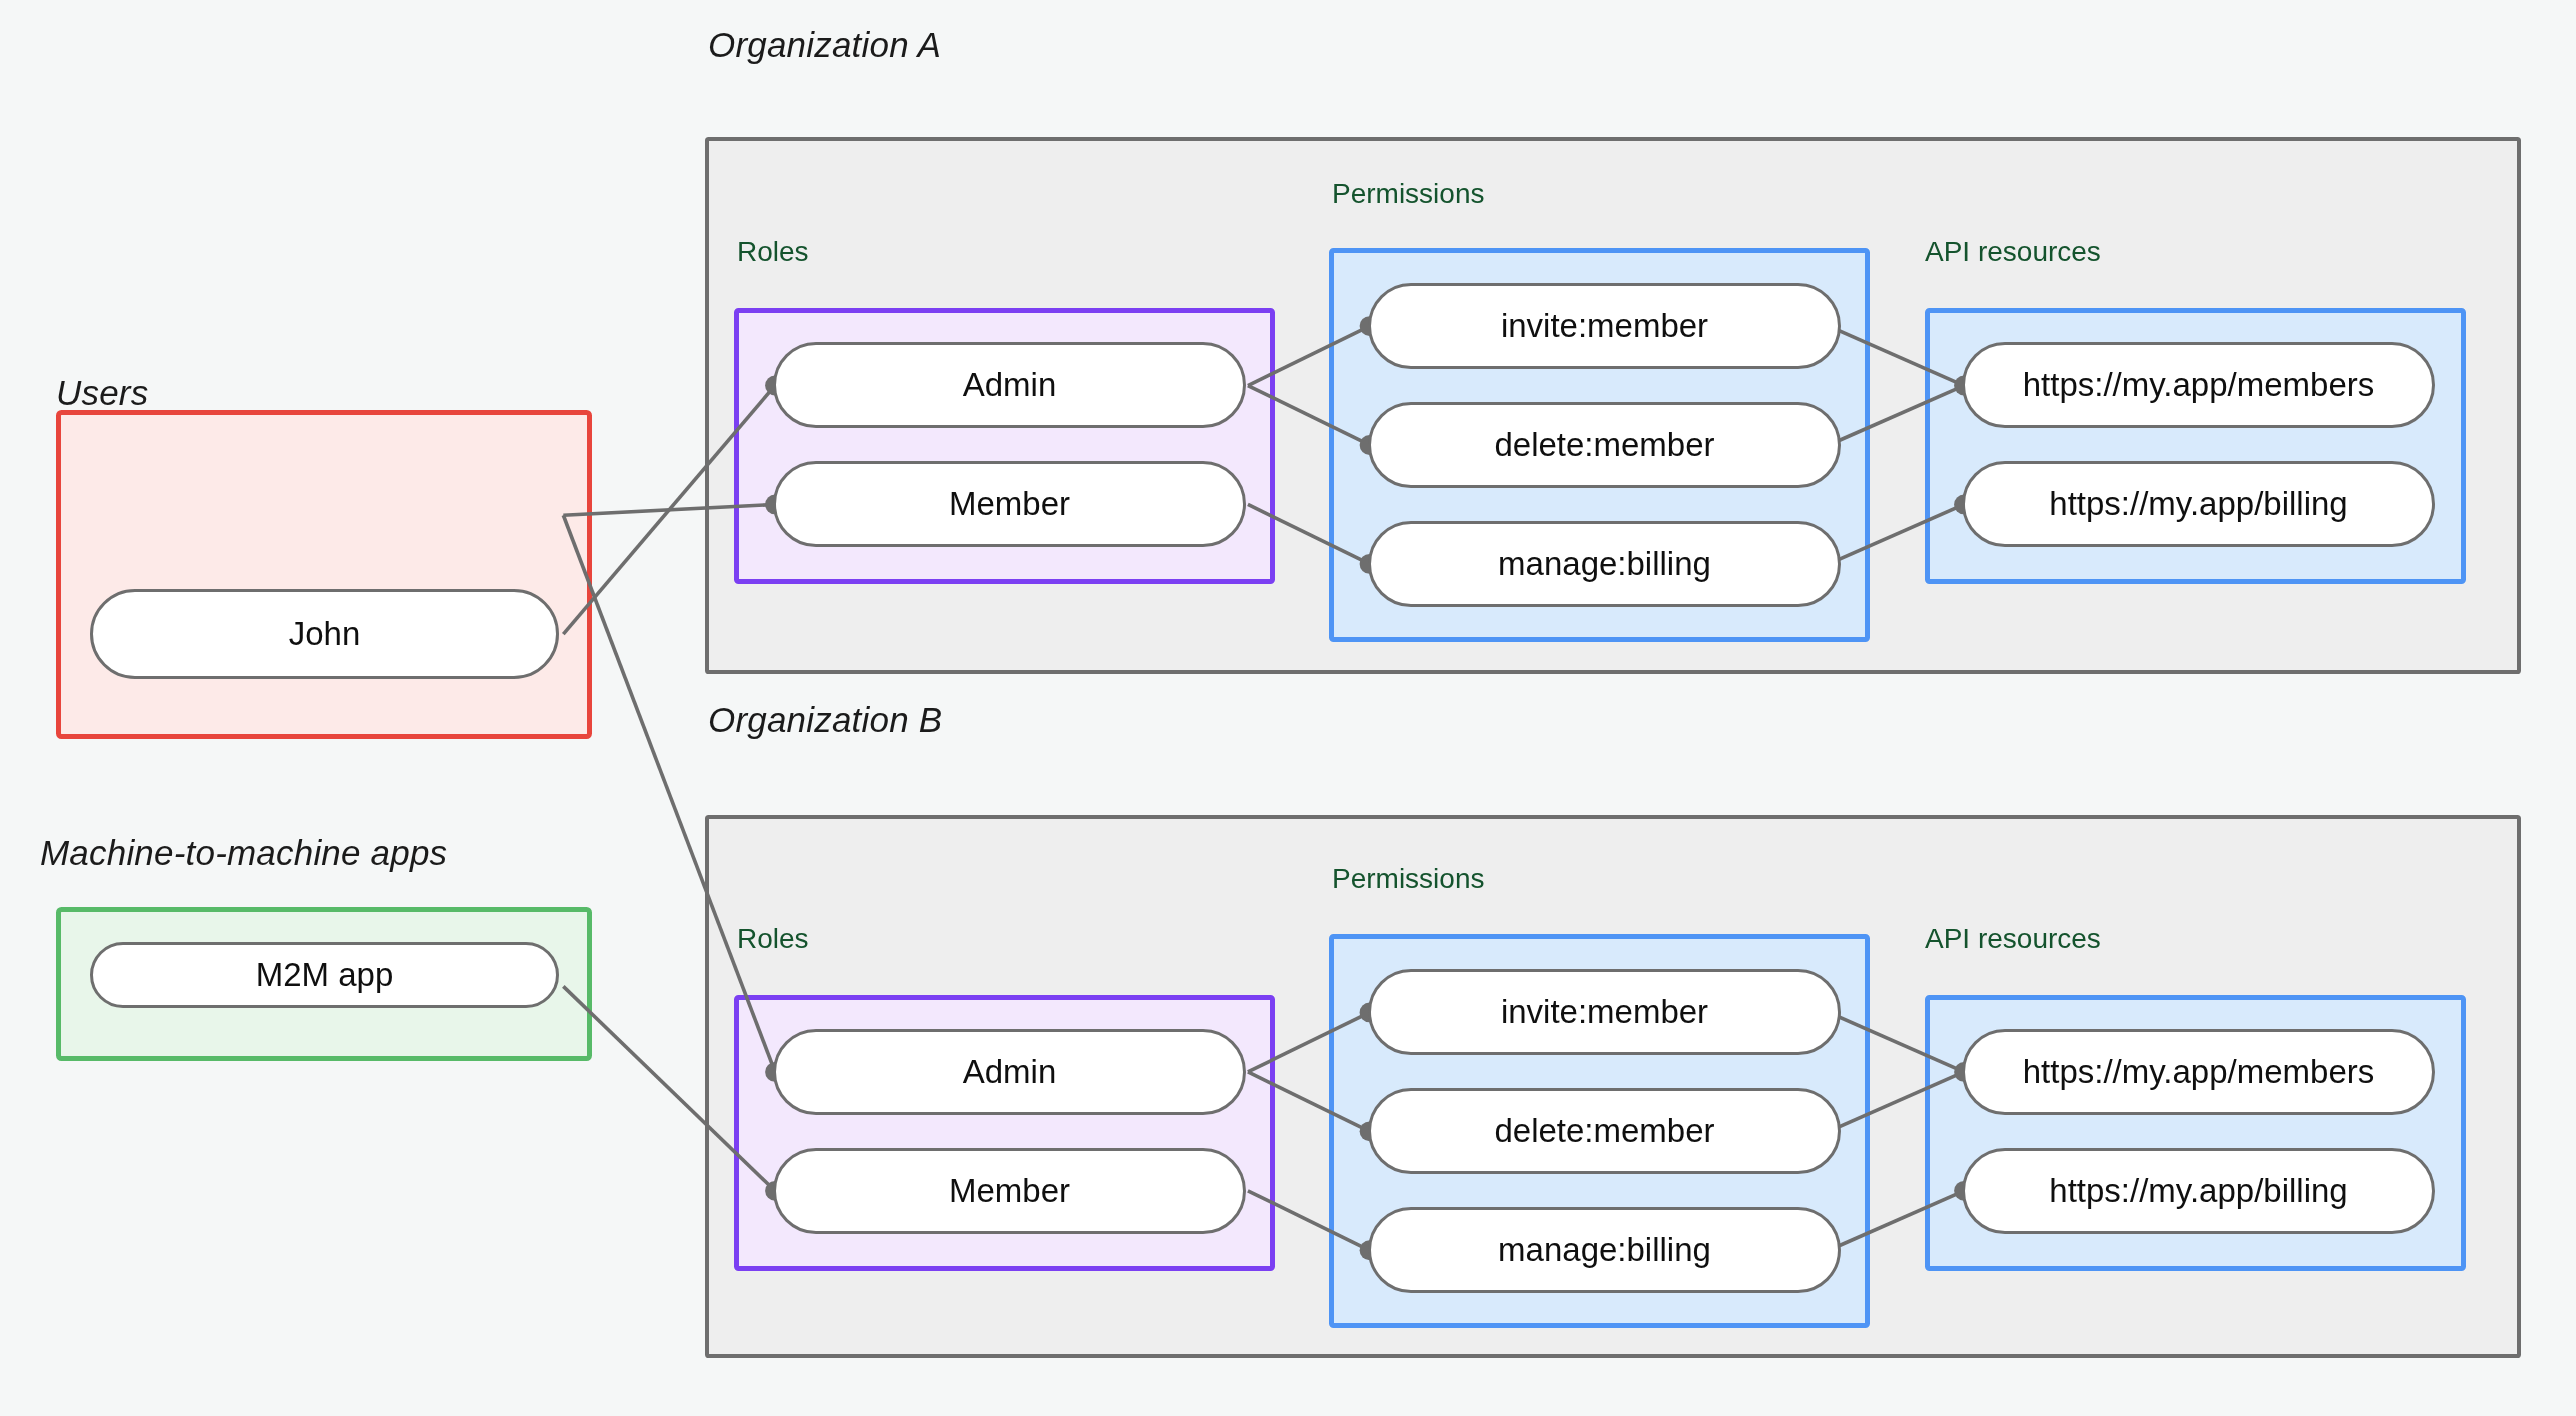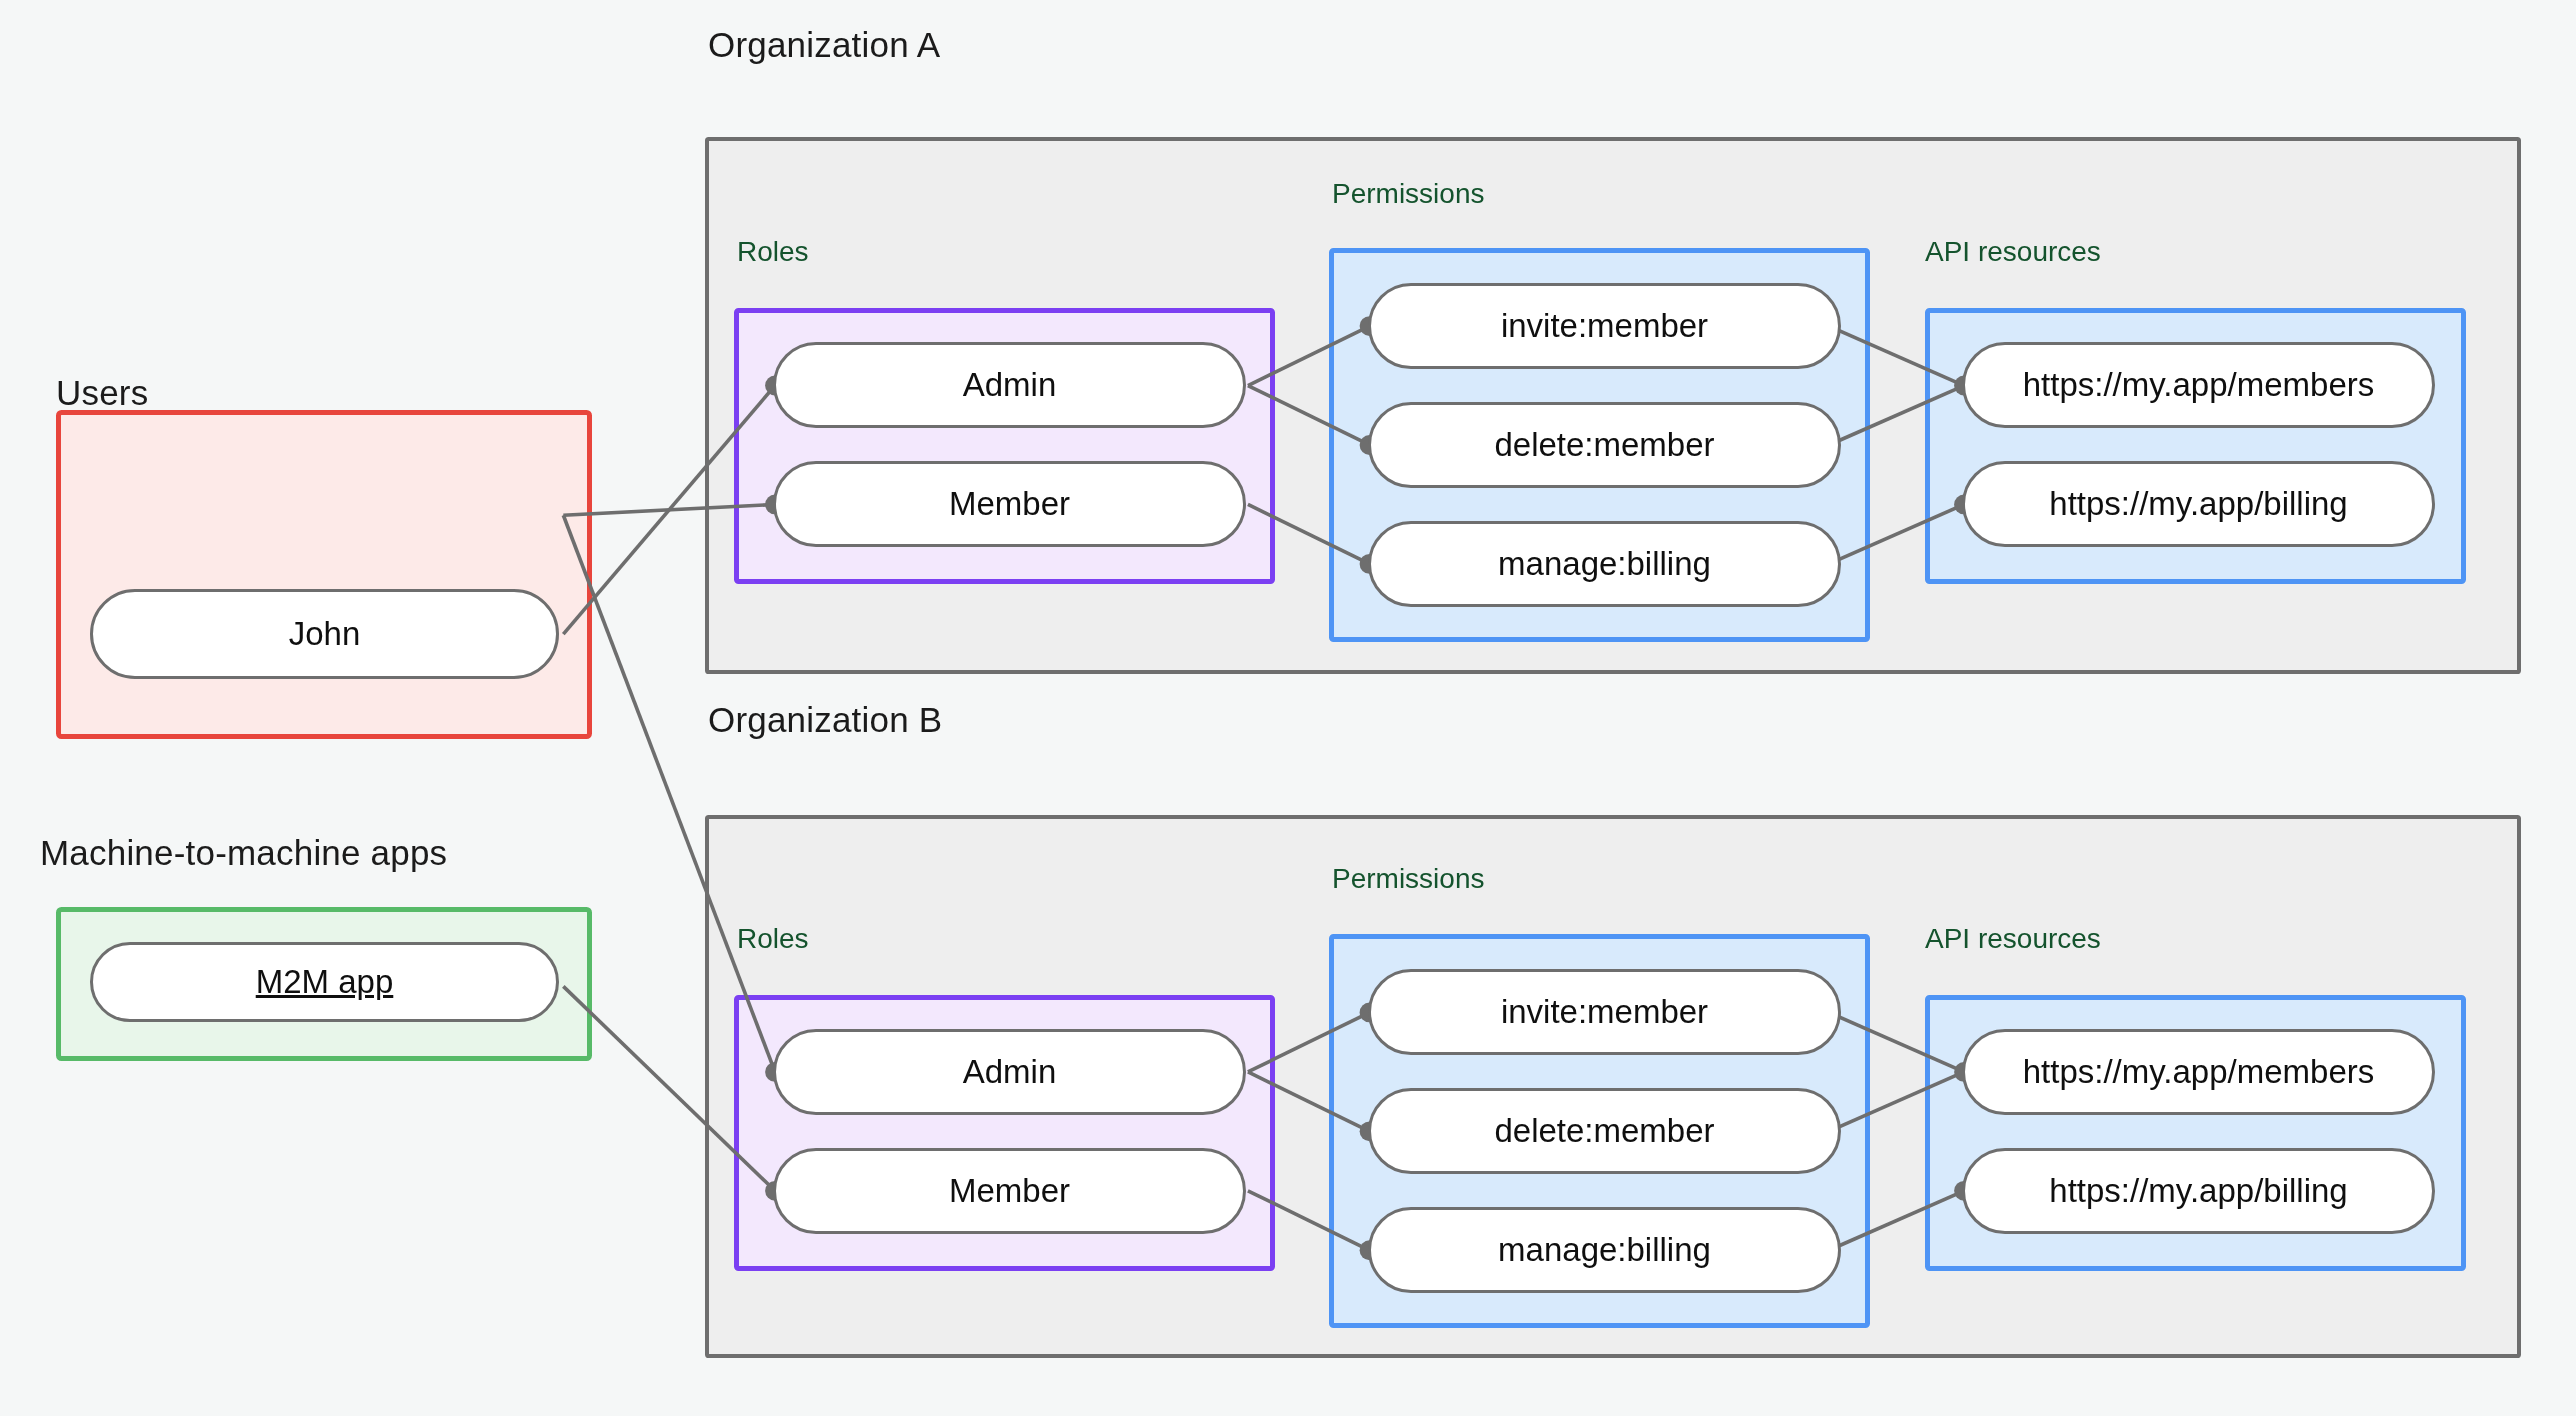--- a/index.html
+++ b/index.html
@@ -14,20 +14,21 @@
   #canvas{position:absolute;left:0;top:0;width:2576px;height:1416px;}
   .edges{position:absolute;left:0;top:0;width:2576px;height:1416px;pointer-events:none;z-index:5;}
 
   .group-label{
     position:absolute;
     font-size:35px;
     color:#1b1b1b;
     letter-spacing:0.2px;
     white-space:nowrap;
     z-index:8;
+    font-style:italic;
   }
   .inner-label{
     position:absolute;
     font-size:28px;
     color:#14532d;
     white-space:nowrap;
     z-index:8;
   }
 
   .box{position:absolute;box-sizing:border-box;z-index:2;}
@@ -139,21 +140,21 @@
 
 
   <div class="pill" style="left:90px;top:589px;width:469px;height:90px;">
     <span>John</span>
   </div>
 
   <div class="group-label" style="left:40px;top:833px;">Machine-to-machine apps</div>
 
   <div class="box m2m" style="left:56px;top:907px;width:536px;height:154px;"></div>
 
-  <div class="pill" style="left:90px;top:942px;width:469px;height:80px;text-decoration:underline;">
+  <div class="pill" style="left:90px;top:942px;width:469px;height:66px;">
     <span>M2M app</span>
   </div>
 
   <div class="group-label" style="left:708px;top:25px;">Organization A</div>
 
   <div class="box org" style="left:705px;top:137px;width:1816px;height:537px;"></div>
 
   <div class="inner-label" style="left:737px;top:236px;">Roles</div>
 
   <div class="box roles" style="left:734px;top:308px;width:541px;height:276px;"></div>

